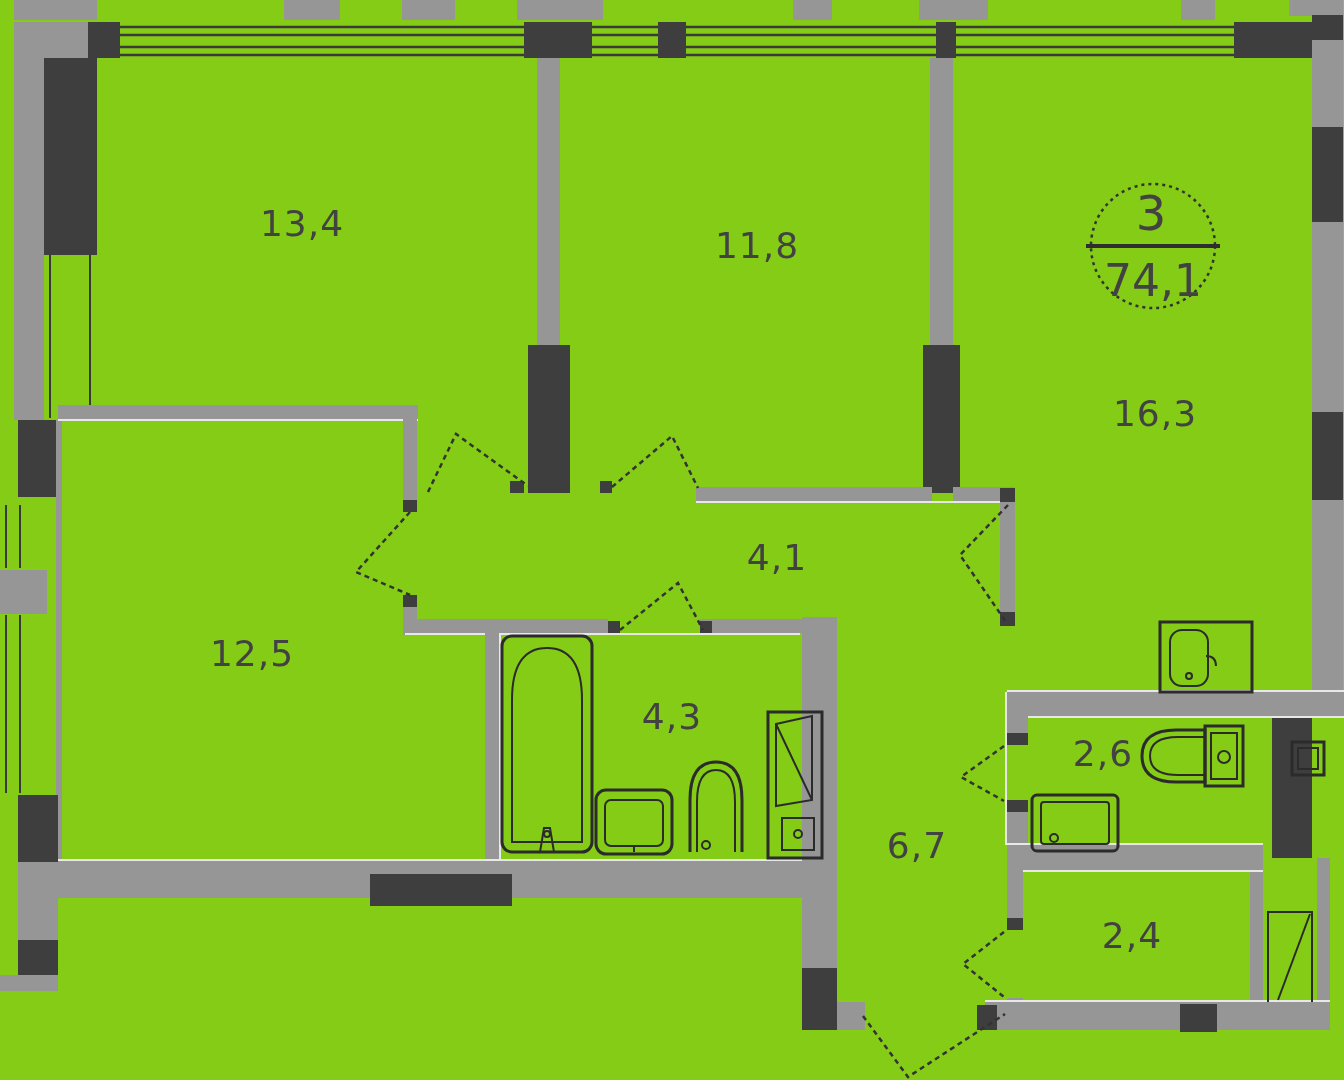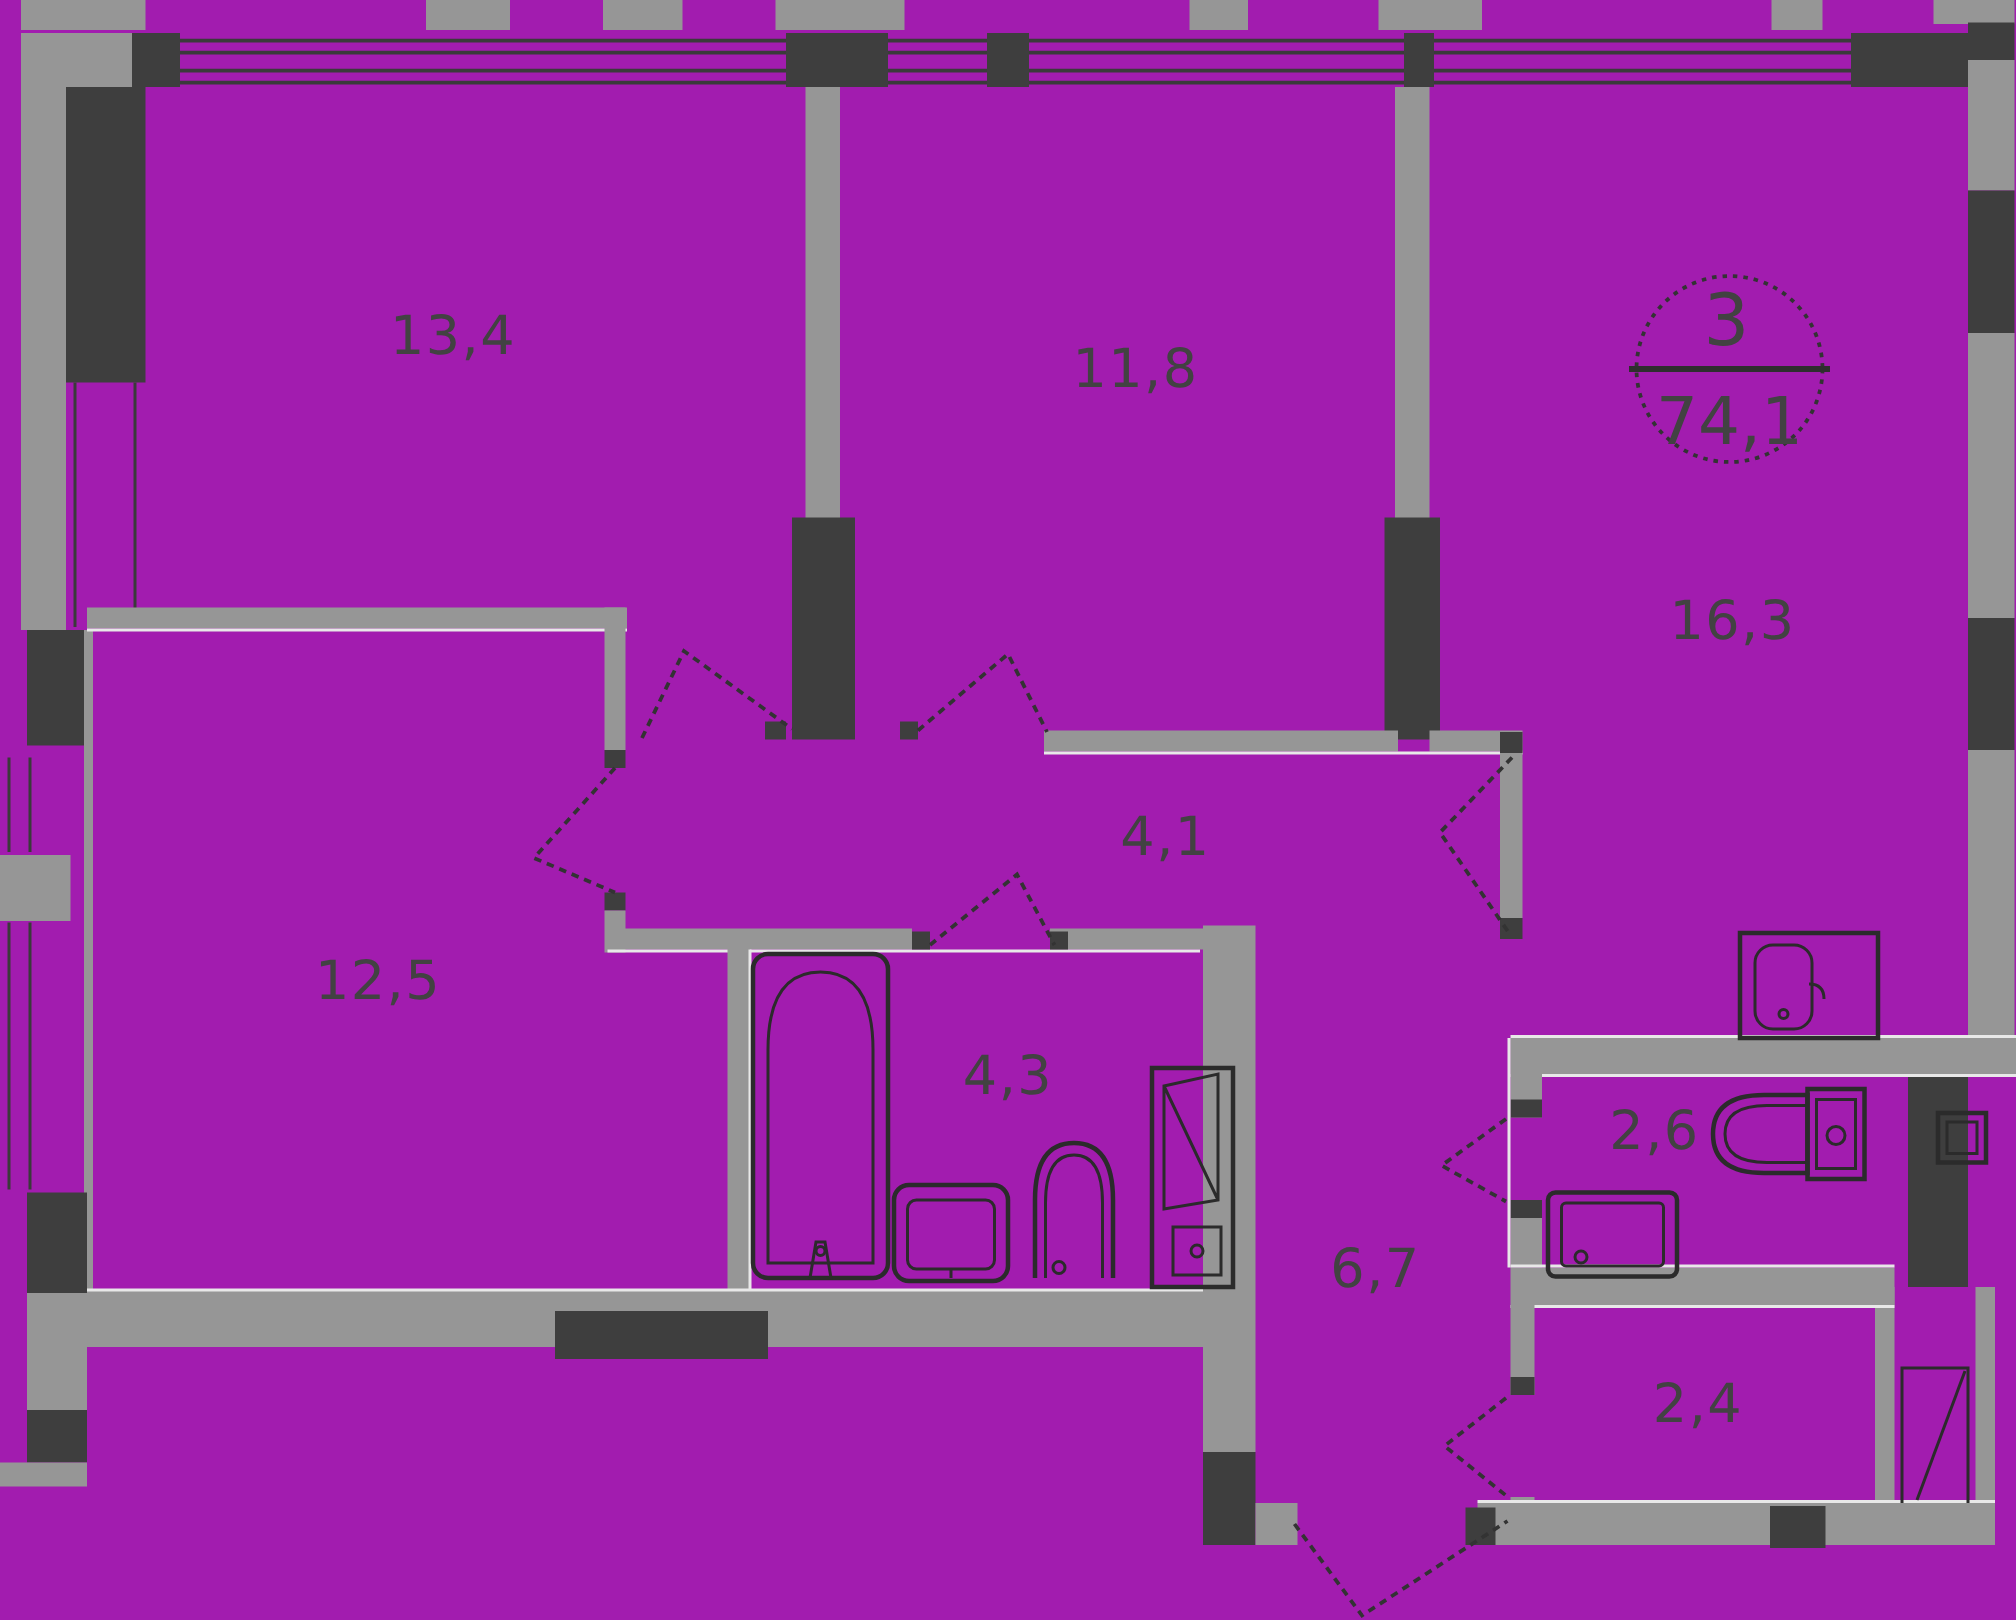--- a/index.html
+++ b/index.html
@@ -1,16 +1,16 @@
 <!DOCTYPE html>
 <html><head>
 <meta charset="utf-8">
 <style>
   html,body{margin:0;padding:0;background:#000;}
-  .stage{position:relative;width:1344px;height:1080px;background:#a21caf;overflow:hidden;}
+  .stage{position:relative;width:1344px;height:1080px;background:#84cc16;overflow:hidden;}
   svg{display:block;}
   text{font-family:"DejaVu Sans","Liberation Sans",sans-serif;fill:#424242;}
   .room-label{font-size:36px;letter-spacing:1px;}
   .badge-unit{font-size:48px;}
   .badge-area{font-size:44px;}
   .wl{fill:#969696;}           
   .wd{fill:#3e3e3e;}           
   .hair{stroke:#e8e8e8;stroke-width:2;fill:none;}
   .glaze{stroke:#3a3a3a;stroke-width:2.5;fill:none;}
   .win{stroke:#3a3a3a;stroke-width:2;fill:none;}

